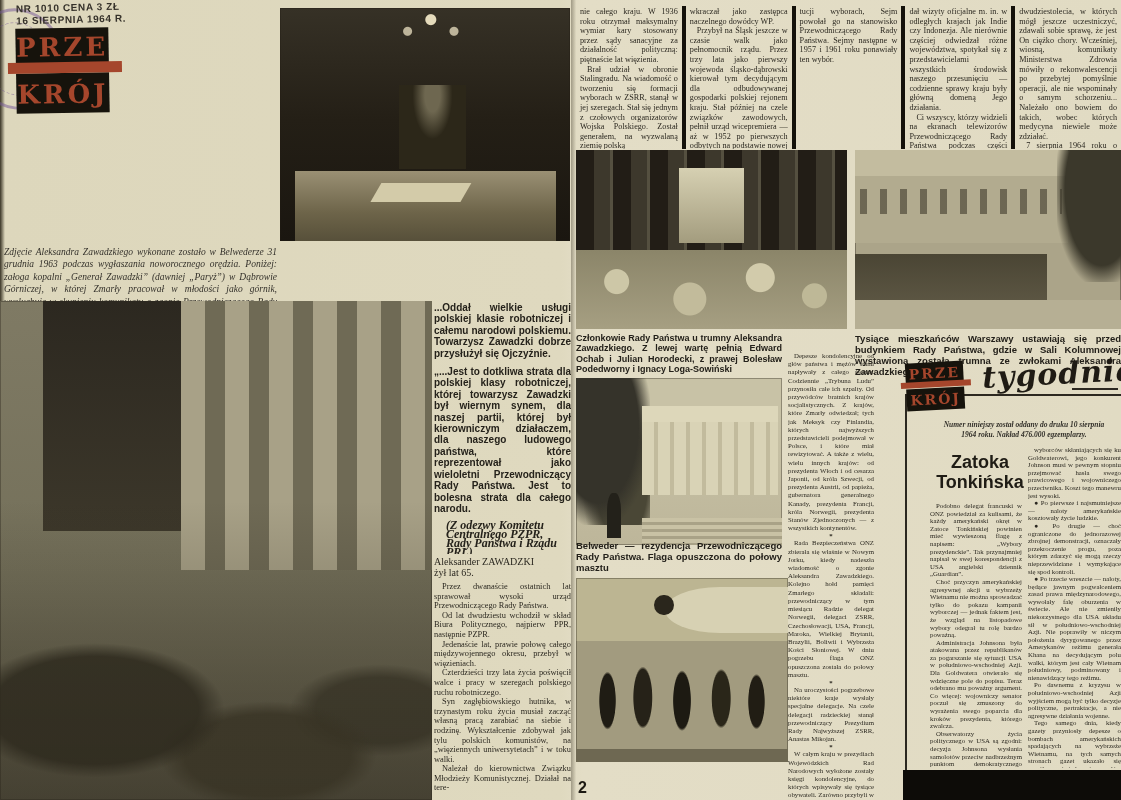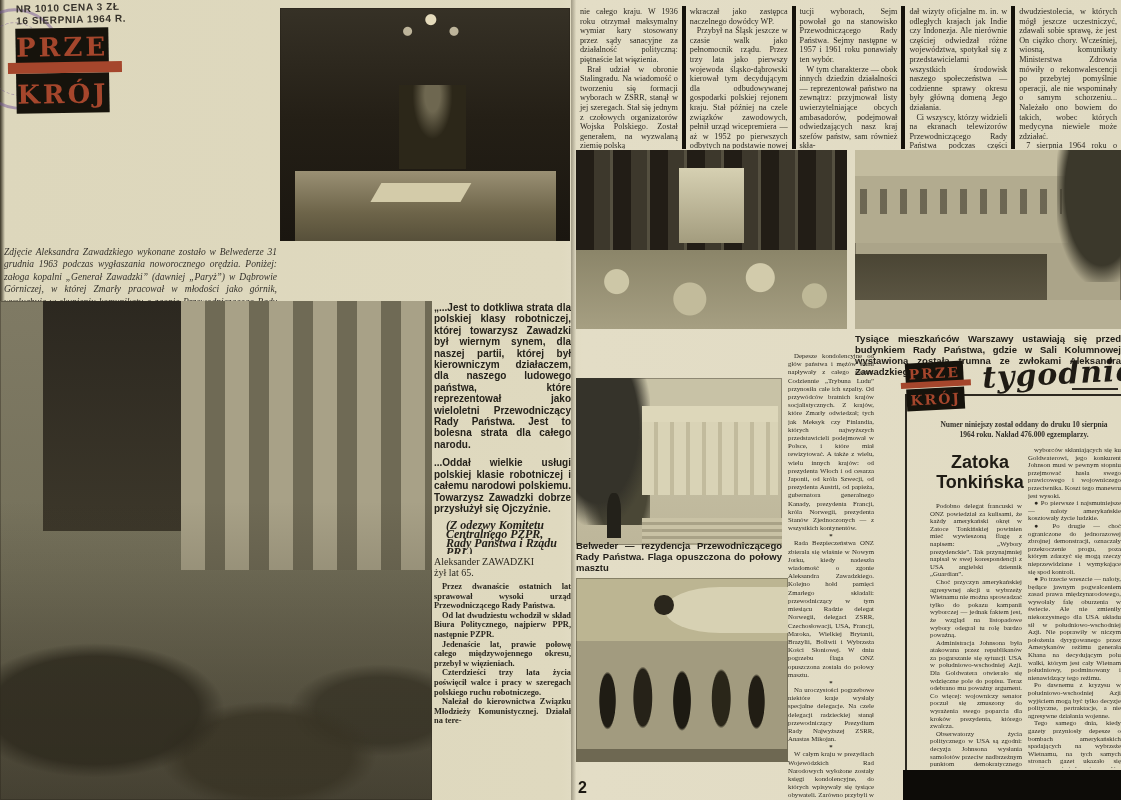--- a/index.html
+++ b/index.html
@@ -81,21 +81,21 @@
       radial-gradient(ellipse 13px 42px at 88% 56%, #211d14 60%, rgba(33,29,20,0) 66%);}
   .tarmac-line{left:0;bottom:0;width:100%;height:7%;background:#6e6852;}
 
   
   .caption-top{left:4px;top:246px;width:273px;font-style:italic;font-size:9.5px;line-height:12.4px;text-align:justify;color:#33302a;}
   .quote-col{left:434px;top:302px;width:137px;height:252px;overflow:hidden;font-family:"Liberation Sans",sans-serif;font-weight:bold;font-size:10px;line-height:11.4px;text-align:justify;color:#25221b;}
   .quote-col p{margin:0 0 7px 0;}
   .quote-src{font-family:"Liberation Serif",serif;font-weight:bold;font-size:12px;line-height:9px;text-align:left;padding-left:12px;font-style:italic;}
   .bio{left:434px;top:556px;width:137px;height:244px;overflow:hidden;font-size:8.4px;line-height:9.6px;text-align:justify;}
   .bio-title{font-weight:normal;font-size:10px;line-height:11px;}
-  .bio p{margin:0;text-indent:8px;font-weight:bold;}
+  .bio p{margin:0;text-indent:8px;}
   .bio p.first{margin-top:4px;}
 
   
   .fold{left:571px;top:0;width:7px;height:800px;background:linear-gradient(90deg,rgba(62,56,40,.4),rgba(62,56,40,0) 75%);}
 
   .obit-strip{left:576px;top:6px;width:545px;height:143px;display:flex;}
   .obit-col{flex:1;padding:1px 4px 12px 4px;overflow:hidden;font-size:8.2px;line-height:9.6px;text-align:justify;}
   .obit-col + .obit-col{border-left:4px solid #14110a;}
   .obit-col p{margin:0;}
   .obit-col p + p{text-indent:7px;}
@@ -114,21 +114,21 @@
   
   .box-top{left:905px;top:394px;width:216px;height:0;border-top:2px solid #2c2820;}
   .box-left{left:905px;top:394px;width:0;height:378px;border-left:2px solid #2c2820;}
   .mini-logo{left:906px;top:362px;width:62px;transform:rotate(-3deg);z-index:3;}
   .mini-block{position:relative;width:58px;background:#16130c;color:#a5462c;font-family:"DejaVu Serif",serif;font-weight:bold;text-align:center;letter-spacing:2px;}
   .mini-top{height:21px;font-size:14px;line-height:22px;}
   .mini-bar{position:absolute;left:-5px;top:19px;width:70px;height:6px;background:#a5462c;z-index:2;}
   .mini-bottom{height:22px;font-size:14px;line-height:23px;margin-top:5px;}
   .script-word{left:982px;top:356px;font-family:"DejaVu Serif",serif;font-style:italic;font-weight:bold;font-size:30px;color:#1f1b14;transform:rotate(-3deg);letter-spacing:1px;z-index:3;}
   .script-dash{left:1072px;top:388px;width:46px;border-top:2.5px solid #2c2820;z-index:3;}
-  .imprint{left:936px;top:420px;width:176px;text-align:center;font-weight:bold;font-size:7.5px;line-height:10px;color:#33302a;}
+  .imprint{left:936px;top:420px;width:176px;text-align:center;font-style:italic;font-weight:bold;font-size:7.5px;line-height:10px;color:#33302a;}
   .art-title{left:928px;top:452px;width:104px;text-align:center;font-family:"Liberation Sans",sans-serif;font-weight:bold;font-size:18px;line-height:20px;color:#1f1c15;}
   .art-col{overflow:hidden;font-size:6.8px;line-height:7.6px;text-align:justify;}
   .art-left{left:930px;top:502px;width:92px;height:266px;}
   .art-right{left:1028px;top:446px;width:93px;height:322px;}
   .art-col p{margin:0;text-indent:6px;}
   .black-corner{left:903px;top:770px;width:218px;height:30px;background:#0d0c08;}
 </style>
 </head>
 <body>
 
@@ -155,72 +155,73 @@
     <div class="figure-man" data-name="photo-shape-figure"></div>
   </div>
   <div class="abs caption-top" data-name="caption-belweder-address">Zdjęcie Aleksandra Zawadzkiego wykonane zostało w Belwederze 31 grudnia 1963 podczas wygłaszania noworocznego orędzia. Poniżej: załoga kopalni „Generał Zawadzki” (dawniej „Paryż”) w Dąbrowie Górniczej, w której Zmarły pracował w młodości jako górnik, wysłuchuje w skupieniu komunikatu o zgonie Przewodniczącego Rady Państwa</div>
   <div class="ph photo-miners" data-name="photo-miners-crowd">
     <div class="portico" data-name="photo-shape-portico"></div>
     <div class="doorway" data-name="photo-shape-doorway"></div>
     <div class="crowd-miners" data-name="photo-shape-crowd"></div>
   </div>
 
   <div class="abs quote-col" data-name="official-quote-column">
+    <p data-name="quote-paragraph-2">...Oddał wielkie usługi polskiej klasie robotniczej i całemu narodowi polskiemu. Towarzysz Zawadzki dobrze przysłużył się Ojczyźnie.</p>
     <p data-name="quote-paragraph-1">„...Jest to dotkliwa strata dla polskiej klasy robotniczej, której towarzysz Zawadzki był wiernym synem, dla naszej partii, której był kierowniczym działaczem, dla naszego ludowego państwa, które reprezentował jako wieloletni Przewodniczący Rady Państwa. Jest to bolesna strata dla całego narodu.</p>
-    <p data-name="quote-paragraph-2">...Oddał wielkie usługi polskiej klasie robotniczej i całemu narodowi polskiemu. Towarzysz Zawadzki dobrze przysłużył się Ojczyźnie.</p>
     <p class="quote-src" data-name="quote-source">(Z odezwy Komitetu Centralnego PZPR, Rady Państwa i Rządu PRL)</p>
   </div>
 
   <div class="abs bio" data-name="biography-column">
     <div class="bio-title" data-name="bio-title">Aleksander ZAWADZKI</div>
     <div class="bio-title" data-name="bio-subtitle">żył lat 65.</div>
     <p class="first" data-name="bio-paragraph">Przez dwanaście ostatnich lat sprawował wysoki urząd Przewodniczącego Rady Państwa.</p>
     <p data-name="bio-paragraph">Od lat dwudziestu wchodził w skład Biura Politycznego, najpierw PPR, następnie PZPR.</p>
     <p data-name="bio-paragraph">Jedenaście lat, prawie połowę całego międzywojennego okresu, przebył w więzieniach.</p>
     <p data-name="bio-paragraph">Czterdzieści trzy lata życia poświęcił walce i pracy w szeregach polskiego ruchu robotniczego.</p>
+    <p data-name="bio-paragraph">Syn zagłębiowskiego hutnika, w trzynastym roku życia musiał zacząć własną pracą zarabiać na siebie i rodzinę. Wykształcenie zdobywał jak tylu polskich komunistów, na „więziennych uniwersytetach” i w toku walki.</p>
     <p data-name="bio-paragraph">Należał do kierownictwa Związku Młodzieży Komunistycznej. Działał na tere-</p>
   </div>
 
   <div class="abs fold" data-name="page-fold"></div>
 
   <div class="abs obit-strip" data-name="obituary-text-strip">
     <div class="obit-col" data-name="obituary-column-1">
       <p data-name="obituary-paragraph">nie całego kraju. W 1936 roku otrzymał maksymalny wymiar kary stosowany przez sądy sanacyjne za działalność polityczną: piętnaście lat więzienia.</p>
       <p data-name="obituary-paragraph">Brał udział w obronie Stalingradu. Na wiadomość o tworzeniu się formacji wyborach w ZSRR, stanął w jej szeregach. Stał się jednym z czołowych organizatorów Wojska Polskiego. Został generałem, na wyzwalaną ziemię polską</p>
     </div>
     <div class="obit-col" data-name="obituary-column-2">
       <p data-name="obituary-paragraph">wkraczał jako zastępca naczelnego dowódcy WP.</p>
       <p data-name="obituary-paragraph">Przybył na Śląsk jeszcze w czasie walk jako pełnomocnik rządu. Przez trzy lata jako pierwszy wojewoda śląsko-dąbrowski kierował tym decydującym dla odbudowywanej gospodarki polskiej rejonem kraju. Stał później na czele związków zawodowych, pełnił urząd wicepremiera — aż w 1952 po pierwszych odbytych na podstawie nowej Konsty-</p>
     </div>
     <div class="obit-col" data-name="obituary-column-3">
       <p data-name="obituary-paragraph">tucji wyborach, Sejm powołał go na stanowisko Przewodniczącego Rady Państwa. Sejmy następne w 1957 i 1961 roku ponawiały ten wybór.</p>
-      <p data-name="obituary-paragraph">W tym charakterze — obok innych dziedzin działalności — reprezentował państwo na zewnątrz: przyjmował listy uwierzytelniające obcych ambasadorów, podejmował odwiedzających nasz kraj szefów państw, sam również skła-</p>
     </div>
     <div class="obit-col" data-name="obituary-column-4">
-      <p data-name="obituary-paragraph">dał wizyty oficjalne m. in. w odległych krajach jak Indie czy Indonezja. Ale nierównie częściej odwiedzał różne województwa, spotykał się z przedstawicielami wszystkich środowisk naszego społeczeństwa — codzienne sprawy okresu były główną domeną Jego działania.</p>
+      <p data-name="obituary-paragraph">dał wizyty oficjalne m. in. w odległych krajach jak Indie czy Indonezja. Ale nierównie częściej odwiedzał różne województwa, spotykał się z przedstawicielami wszystkich środowisk naszego przesunięciu — codzienne sprawy kraju były główną domeną Jego działania.</p>
       <p data-name="obituary-paragraph">Ci wszyscy, którzy widzieli na ekranach telewizorów Przewodniczącego Rady Państwa podczas części lipcowych obchodów</p>
     </div>
     <div class="obit-col" data-name="obituary-column-5">
       <p data-name="obituary-paragraph">dwudziestolecia, w których mógł jeszcze uczestniczyć, zdawali sobie sprawę, że jest On ciężko chory. Wcześniej, wiosną, komunikaty Ministerstwa Zdrowia mówiły o rekonwalescencji po przebytej pomyślnie operacji, ale nie wspominały o samym schorzeniu... Należało ono bowiem do takich, wobec których medycyna niewiele może zdziałać.</p>
       <p data-name="obituary-paragraph">7 sierpnia 1964 roku o godzinie 15.05 Aleksander Zawadzki zmarł.</p>
     </div>
   </div>
 
   <div class="ph photo-funeral" data-name="photo-lying-in-state">
     <div class="flags" data-name="photo-shape-flags"></div>
     <div class="catafalque" data-name="photo-shape-catafalque"></div>
     <div class="flowers" data-name="photo-shape-flowers"></div>
   </div>
   <div class="ph photo-crowd" data-name="photo-warsaw-queue">
     <div class="building" data-name="photo-shape-building"></div>
     <div class="windows" data-name="photo-shape-windows"></div>
     <div class="tree-right" data-name="photo-shape-tree"></div>
     <div class="queue" data-name="photo-shape-queue"></div>
     <div class="road" data-name="photo-shape-road"></div>
   </div>
+  <div class="abs cap cap-a" data-name="caption-state-council">Członkowie Rady Państwa u trumny Aleksandra Zawadzkiego. Z lewej wartę pełnią Edward Ochab i Julian Horodecki, z prawej Bolesław Podedworny i Ignacy Loga-Sowiński</div>
   <div class="abs cap cap-b" data-name="caption-warsaw-crowd">Tysiące mieszkańców Warszawy ustawiają się przed budynkiem Rady Państwa, gdzie w Sali Kolumnowej wystawiona została trumna ze zwłokami Aleksandra Zawadzkiego</div>
 
   <div class="ph photo-belweder" data-name="photo-belweder-palace">
     <div class="trees-left" data-name="photo-shape-trees"></div>
     <div class="palace" data-name="photo-shape-palace"></div>
     <div class="palace-steps" data-name="photo-shape-steps"></div>
     <div class="guard" data-name="photo-shape-guard"></div>
   </div>
   <div class="abs cap cap-belweder" data-name="caption-belweder">Belweder — rezydencja Przewodniczącego Rady Państwa. Flaga opuszczona do połowy masztu</div>
 

